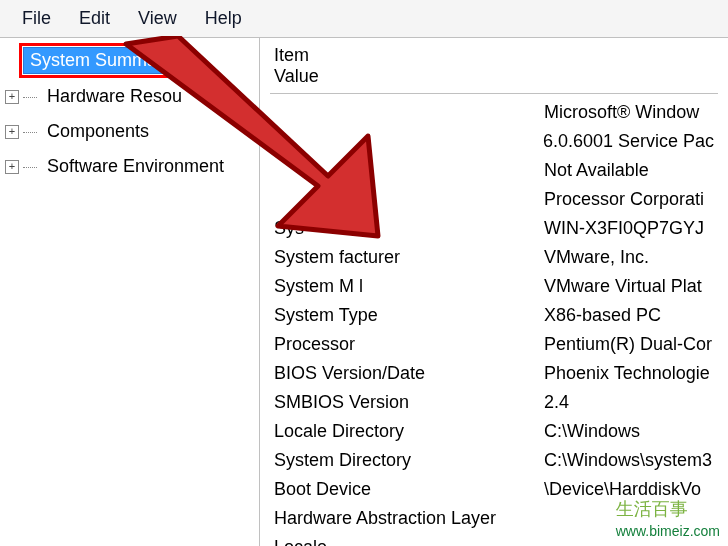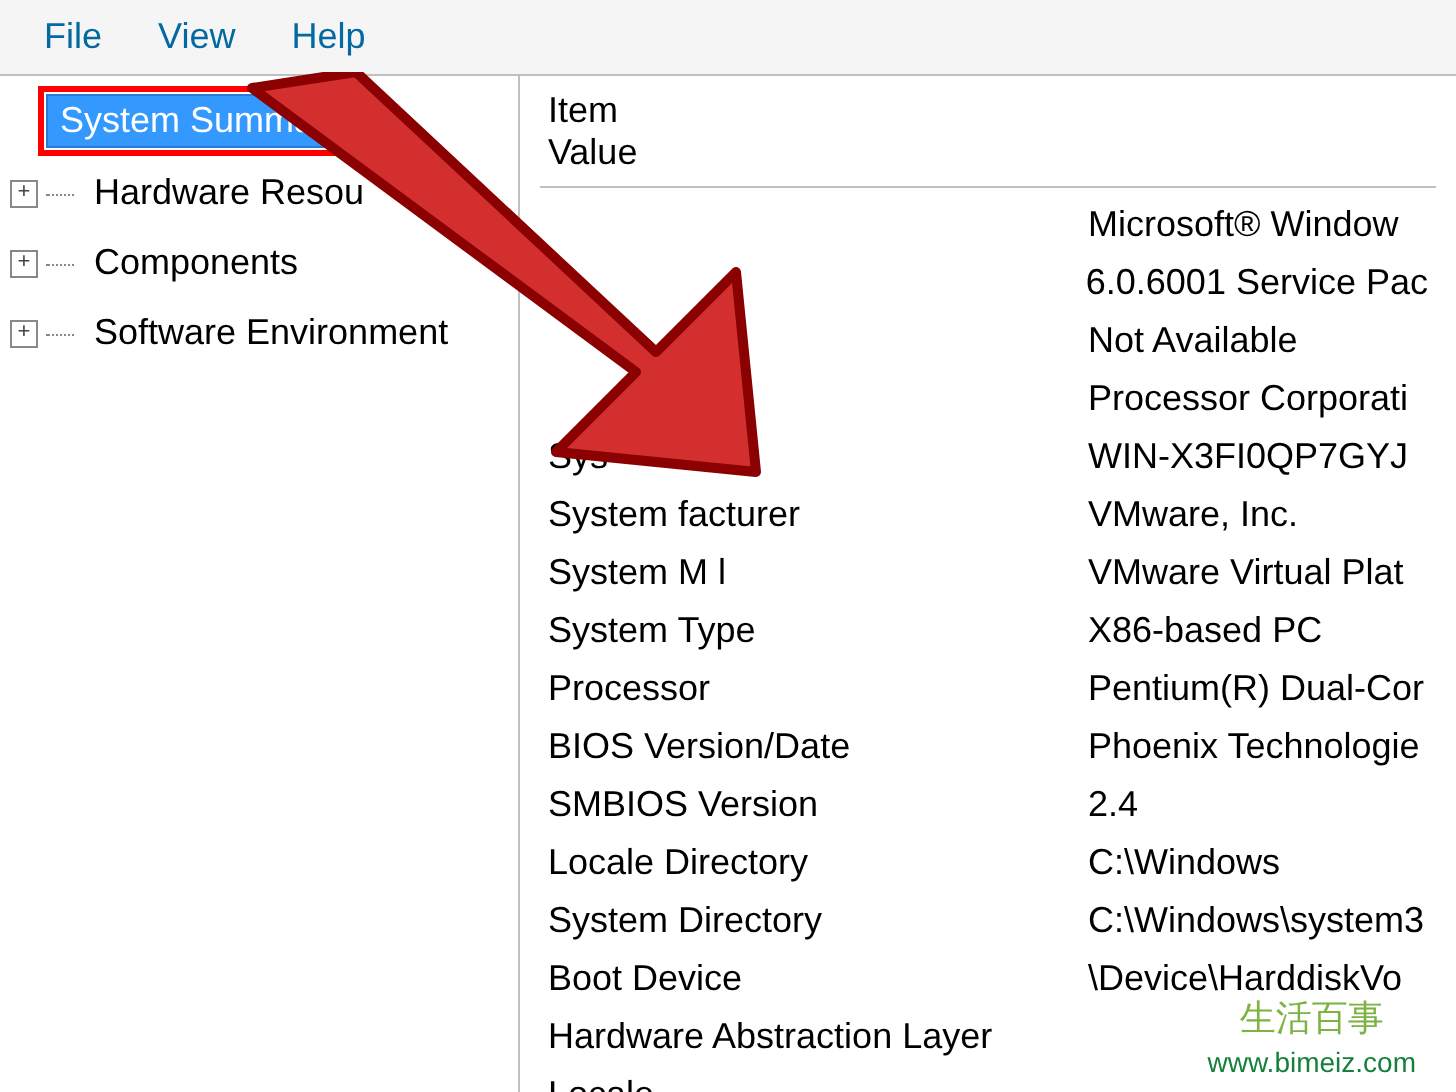--- a/index.html
+++ b/index.html
@@ -16,21 +16,21 @@
       display: flex;
       background: #f5f5f5;
       border-bottom: 1px solid #c0c0c0;
       padding: 4px 8px;
       height: 38px;
       align-items: center;
     }
     .menubar-item {
       padding: 4px 14px;
       cursor: pointer;
-      color: #0369a1;
+      color: #0f172a;
     }
     .content {
       display: flex;
       height: calc(546px - 38px);
     }
     .sidebar {
       width: 260px;
       border-right: 1px solid #c0c0c0;
       padding: 4px 2px;
       background: #fff;
@@ -108,38 +108,39 @@
     .row-value { flex: 1; white-space: nowrap; }
     .big-arrow {
       position: absolute;
       left: 118px;
       top: 36px;
       pointer-events: none;
       z-index: 10;
     }
     .watermark {
       position: absolute;
-      right: 20px;
+      right: 8px;
       bottom: 6px;
-      text-align: center;
+      text-align: left;
       font-size: 18px;
       color: #7cb342;
       line-height: 1.3;
       pointer-events: none;
     }
     .watermark .url {
       font-size: 14px;
       color: #15803d;
     }
   </style>
 </head>
 <body>
 
 <div class="menubar">
   <div class="menubar-item">File</div>
+  <div class="menubar-item">Edit</div>
   <div class="menubar-item">View</div>
   <div class="menubar-item">Help</div>
 </div>
 
 <div class="content">
   <div class="sidebar">
 
     <div class="tree-node selected">
       <span class="expander empty"></span>
       <span class="tree-label">System Summary</span>

